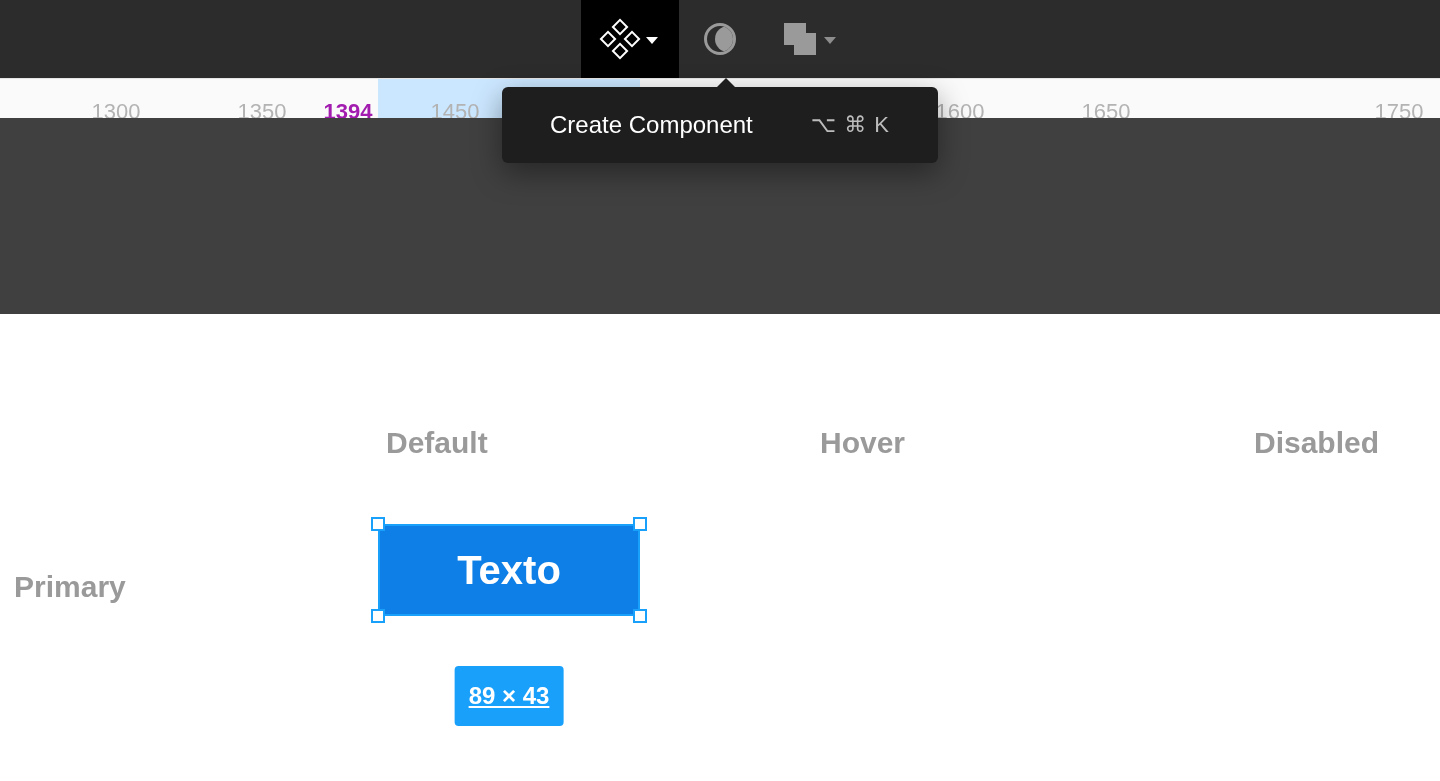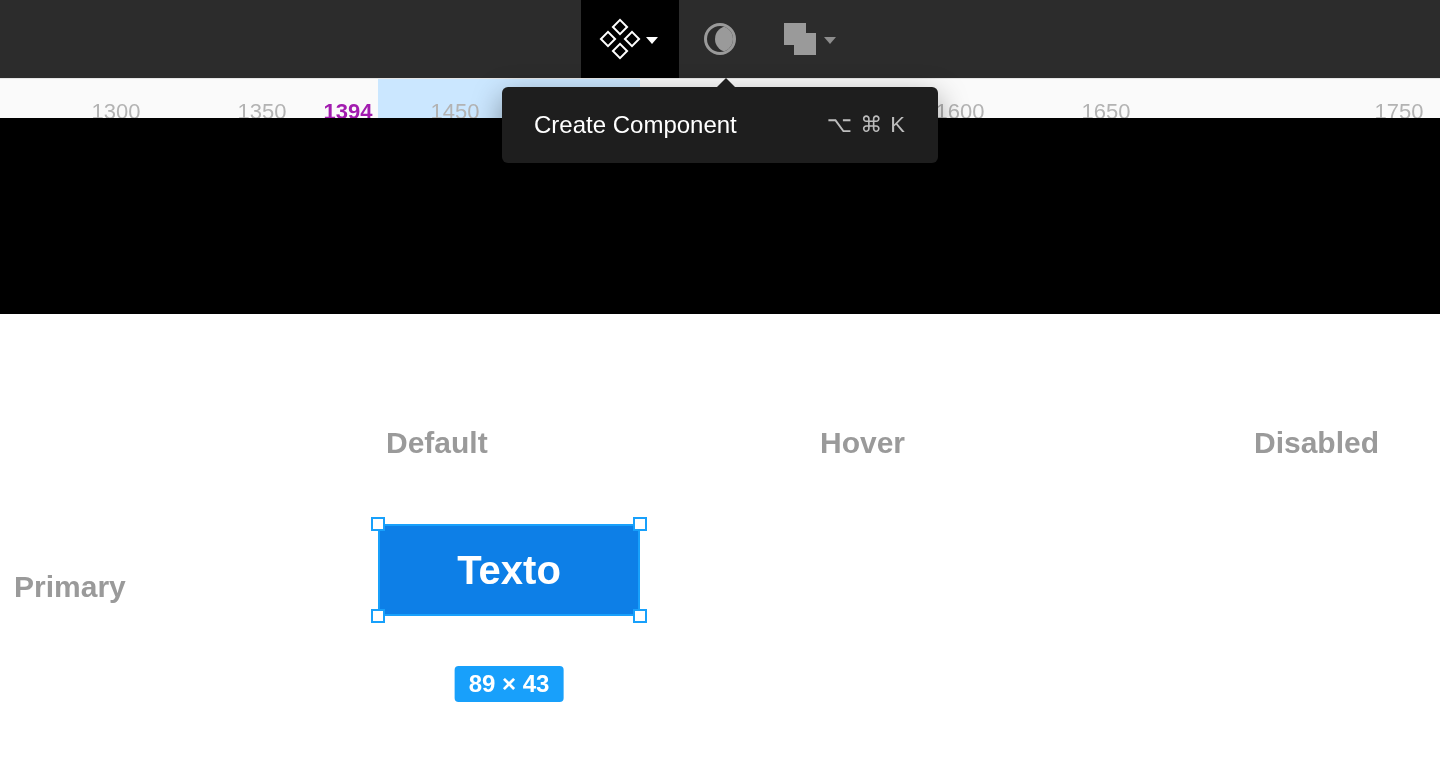--- a/index.html
+++ b/index.html
@@ -82,21 +82,21 @@
     border-bottom: 10px solid #1e1e1e;
     z-index: 21;
   }
   .dropdown {
     position: absolute;
     top: 87px;
     left: 502px;
     width: 436px;
     background: #1e1e1e;
     border-radius: 6px;
-    padding: 14px 0;
+    padding: 14px 16px;
     z-index: 20;
     box-shadow: 0 10px 30px rgba(0,0,0,0.4);
   }
   .dropdown-item {
     display: flex;
     justify-content: space-between;
     align-items: center;
     padding: 10px 32px;
     color: #fff;
     font-size: 24px;
@@ -130,21 +130,21 @@
   .ruler .tick .mark {
     display: block;
     width: 2px; height: 12px;
     background: #cfcfcf;
     margin: 2px auto 0;
   }
   .ruler .tick.highlight { color: #a21caf; font-weight: 700; }
   .ruler .tick.highlight .mark { background: #18a0fb; }
 
   
-  .canvas { position: relative; height: calc(781px - 78px - 40px); background: #000000; }
+  .canvas { position: relative; height: calc(781px - 78px - 40px); background: #404040; }
   .frame-bg { position: absolute; top: 196px; left: 0; right: 0; bottom: 0; background: #fff; }
 
   .col-label, .row-label {
     position: absolute;
     color: #9a9a9a;
     font-size: 30px;
     font-weight: 600;
     white-space: nowrap;
   }
 
@@ -181,23 +181,24 @@
 
   .dim-badge {
     position: absolute;
     left: 50%;
     transform: translateX(-50%);
     top: 142px;
     background: #18a0fb;
     color: #fff;
     font-size: 24px;
     font-weight: 600;
-    padding: 4px 14px;
+    padding: 16px 14px;
     border-radius: 4px;
     white-space: nowrap;
+    text-decoration: underline;
   }
 </style>
 </head>
 <body>
 
 <div class="toolbar">
   <div class="toolbar-inner">
     <div class="tool-slot active">
       <span class="component-icon">
         <span class="diam d-t"></span>

